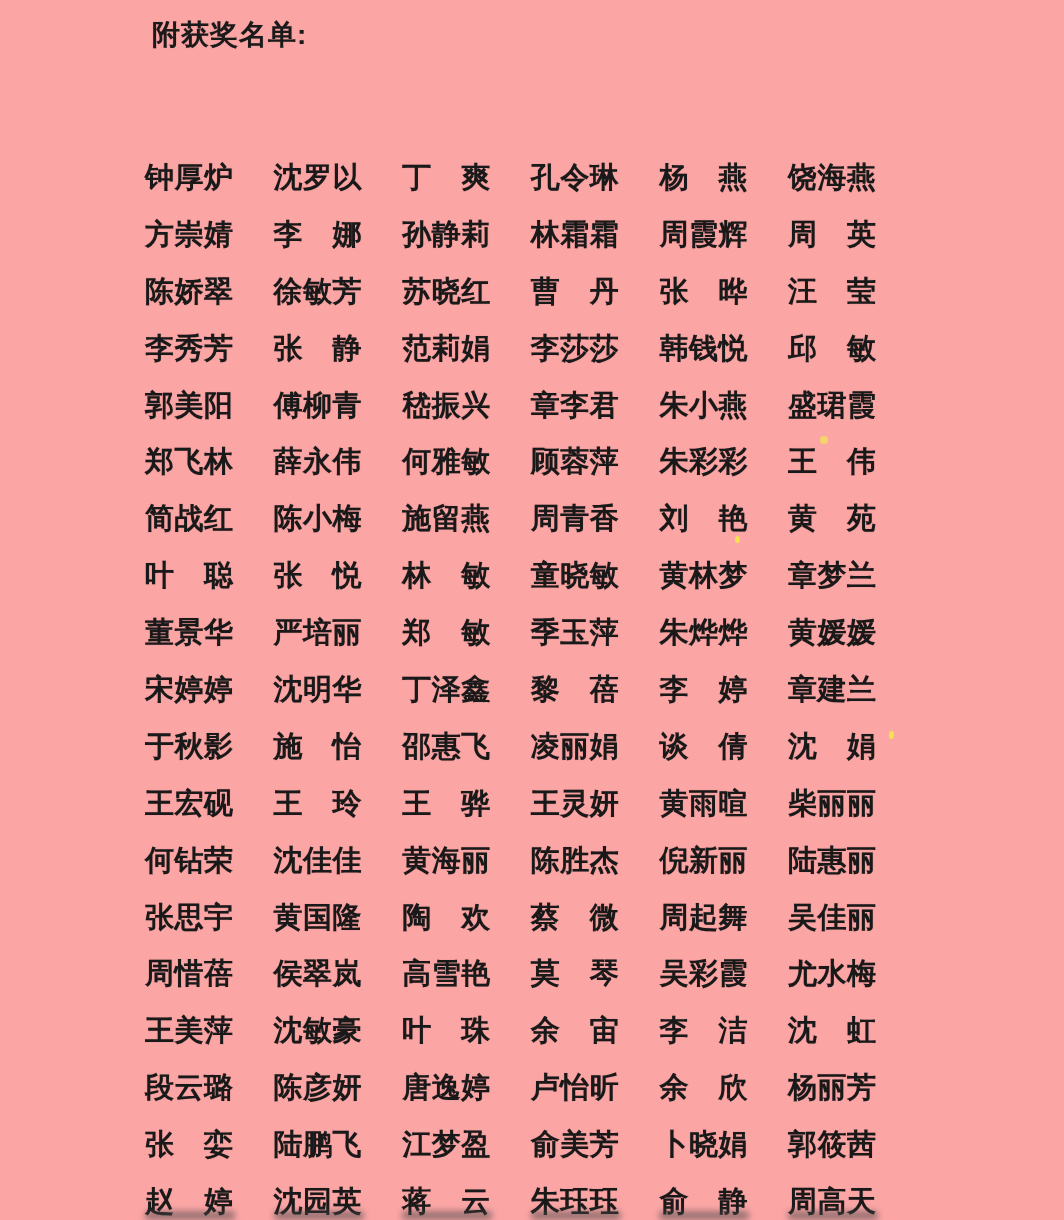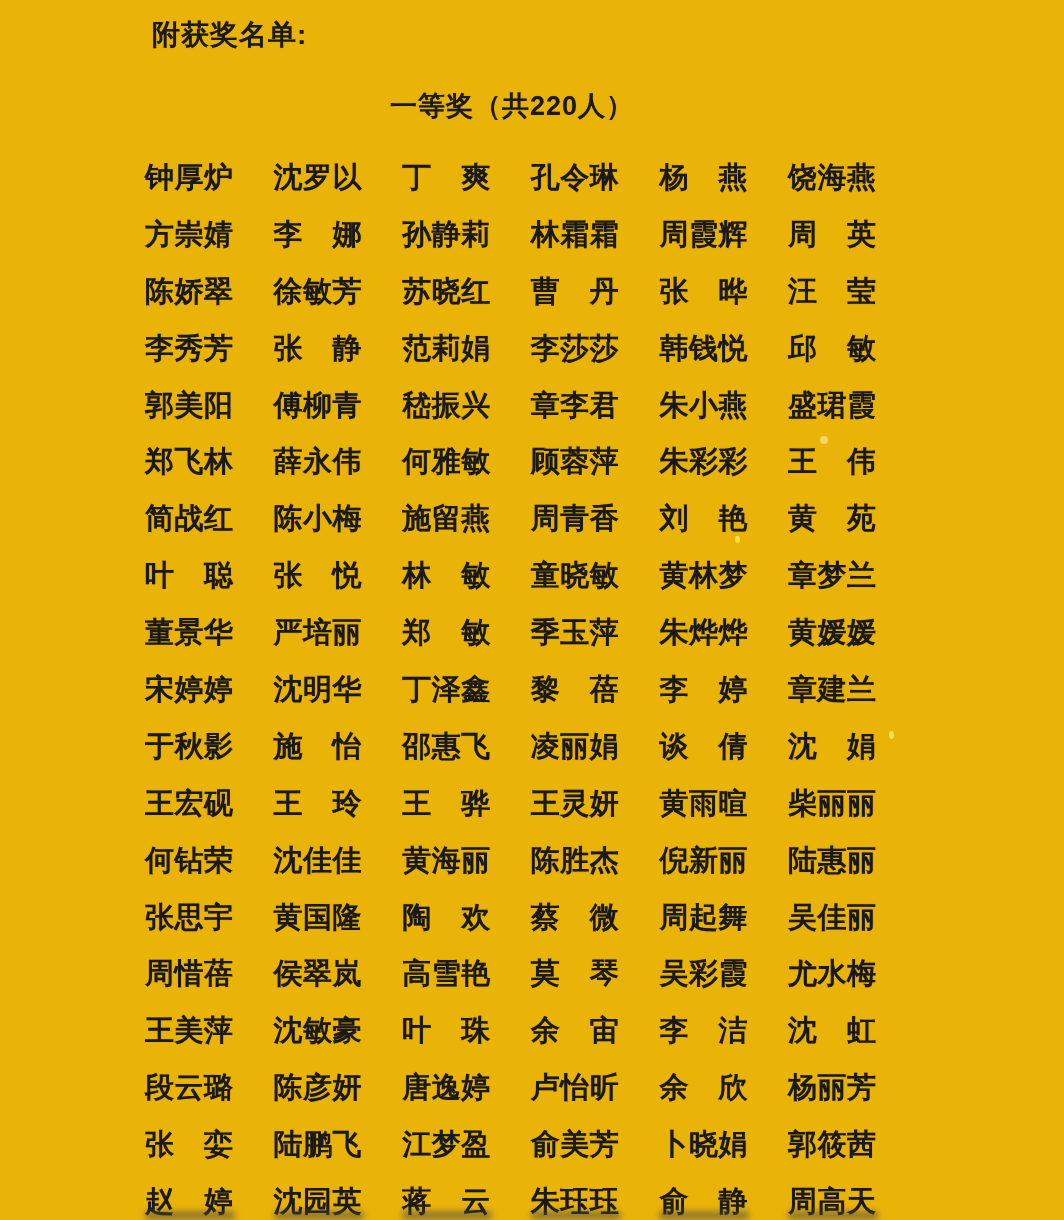--- a/index.html
+++ b/index.html
@@ -8,21 +8,21 @@
     width: 1064px;
     height: 1220px;
     overflow: hidden;
     background: #fdfdfc;
     font-family: "Liberation Sans", sans-serif;
   }
   .page {
     position: relative;
     width: 1064px;
     height: 1220px;
-    background: #eab308;
+    background: #fca5a5;
     color: #1b1b1b;
   }
   .doc-title {
     position: absolute;
     left: 152px;
     top: 16px;
     font-size: 28px;
     font-weight: 600;
     letter-spacing: 1px;
     color: #1a1a1a;
@@ -95,21 +95,20 @@
   .speck-2 { left: 735px; top: 536px; width: 5px; height: 7px; background: #f5e14f; }
   .speck-3 { left: 889px; top: 731px; width: 5px; height: 8px; background: #f5e14f; }
 </style>
 </head>
 <body>
 
 <div class="page">
 
   <div class="doc-title">附获奖名单:</div>
 
-  <div class="section-heading">一等奖（共220人）</div>
 
   <div class="names-grid">
       <div class="name-cell">钟厚炉</div>
       <div class="name-cell">沈罗以</div>
       <div class="name-cell">丁　爽</div>
       <div class="name-cell">孔令琳</div>
       <div class="name-cell">杨　燕</div>
       <div class="name-cell">饶海燕</div>
       <div class="name-cell">方崇婧</div>
       <div class="name-cell">李　娜</div>

